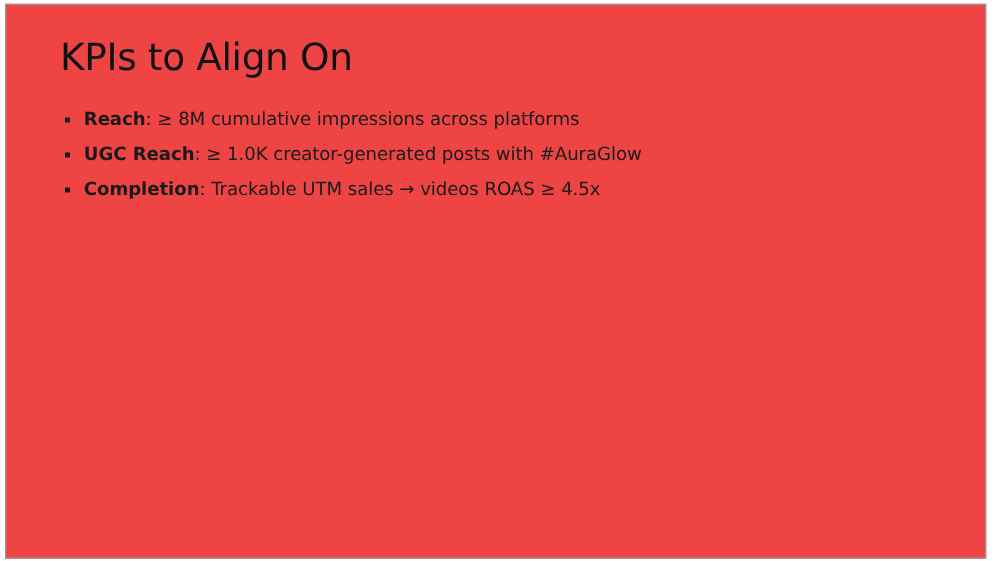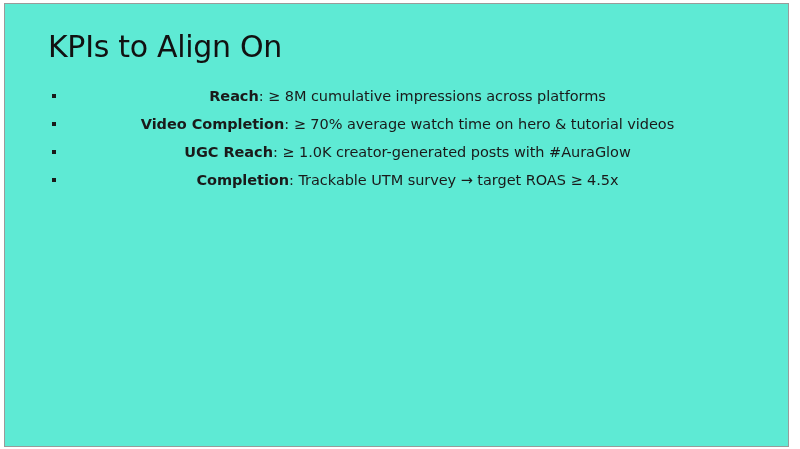--- a/index.html
+++ b/index.html
@@ -22,21 +22,21 @@
     box-sizing: border-box;
   }
 
   
   #slide {
     position: absolute;
     left: 4px;
     top: 3px;
     width: 785px;
     height: 444px;
-    background: #5eead4;
+    background: #ef4444;
     border: 1px solid #9a9a9a;
     box-sizing: border-box;
   }
 
   #slide-body {
     position: absolute;
     left: 0;
     top: 0;
     right: 0;
     bottom: 0;
@@ -58,21 +58,20 @@
 
   
   .bullet-list {
     position: absolute;
     left: 43px;
     top: 78px;
     width: 700px;
     margin: 0;
     padding: 0;
     list-style: none;
-    text-align: center;
   }
 
   .bullet-item {
     position: relative;
     height: 28px;
     line-height: 28px;
     padding-left: 19px;
     font-family: "DejaVu Sans", sans-serif;
     font-size: 14.5px;
     font-weight: 400;
@@ -108,33 +107,29 @@
       <div class="slide-title">KPIs to Align On</div>
 
       <ul class="bullet-list">
 
         <li class="bullet-item">
           <span class="bullet-marker"></span>
           <span class="bullet-lead">Reach</span><span class="bullet-rest">: ≥ 8M cumulative impressions across platforms</span>
         </li>
 
 
-        <li class="bullet-item">
-          <span class="bullet-marker"></span>
-          <span class="bullet-lead">Video Completion</span><span class="bullet-rest">: ≥ 70% average watch time on hero &amp; tutorial videos</span>
-        </li>
 
         <li class="bullet-item">
           <span class="bullet-marker"></span>
           <span class="bullet-lead">UGC Reach</span><span class="bullet-rest">: ≥ 1.0K creator-generated posts with #AuraGlow</span>
         </li>
 
 
         <li class="bullet-item">
           <span class="bullet-marker"></span>
-          <span class="bullet-lead">Completion</span><span class="bullet-rest">: Trackable UTM survey → target ROAS ≥ 4.5x</span>
+          <span class="bullet-lead">Completion</span><span class="bullet-rest">: Trackable UTM sales → videos ROAS ≥ 4.5x</span>
         </li>
 
       </ul>
 
     </div>
   </div>
 </div>
 
 </body></html>

